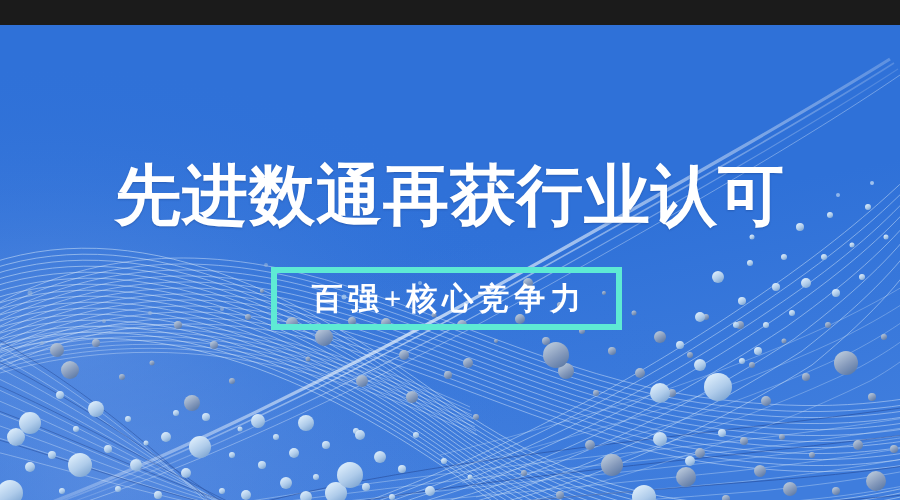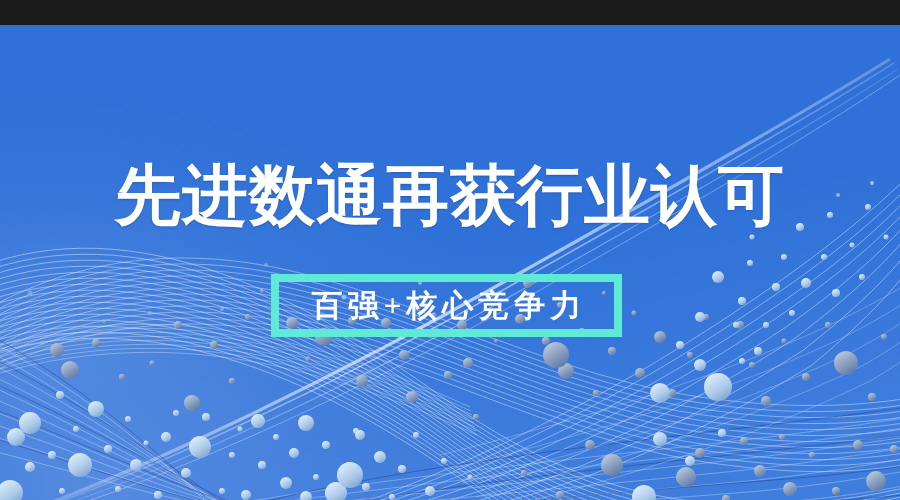--- a/index.html
+++ b/index.html
@@ -40,25 +40,25 @@
     line-height: 1;
     font-weight: 700;
     letter-spacing: 1px;
     font-family: "Liberation Serif", "DejaVu Serif", serif;
     text-shadow: 0 1px 2px rgba(20,55,120,0.35);
     white-space: nowrap;
   }
   #subtitle-box {
     position: absolute;
     left: 271px;
-    top: 249px;
+    top: 242px;
     width: 351px;
     height: 63px;
     box-sizing: border-box;
-    border: 8px solid #5eead4;
+    border: 6px solid #5eead4;
     display: flex;
     align-items: center;
     justify-content: center;
   }
   #subtitle-text {
     color: #ffffff;
     font-size: 31px;
     line-height: 1;
     font-weight: 700;
     letter-spacing: 5px;

